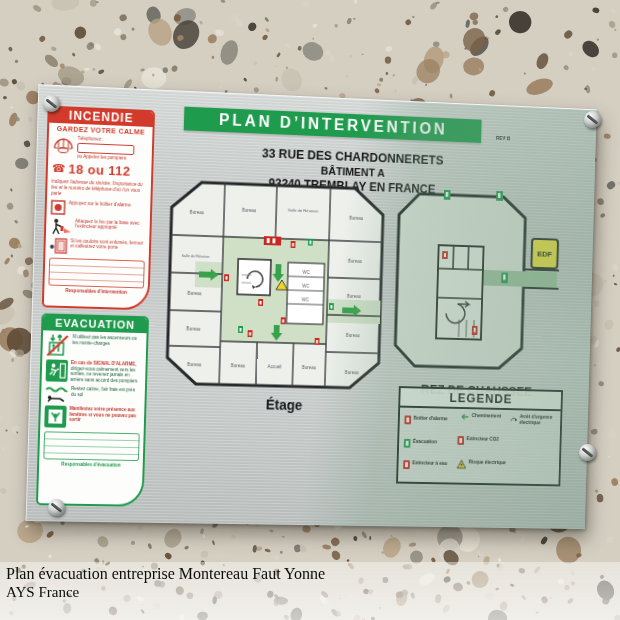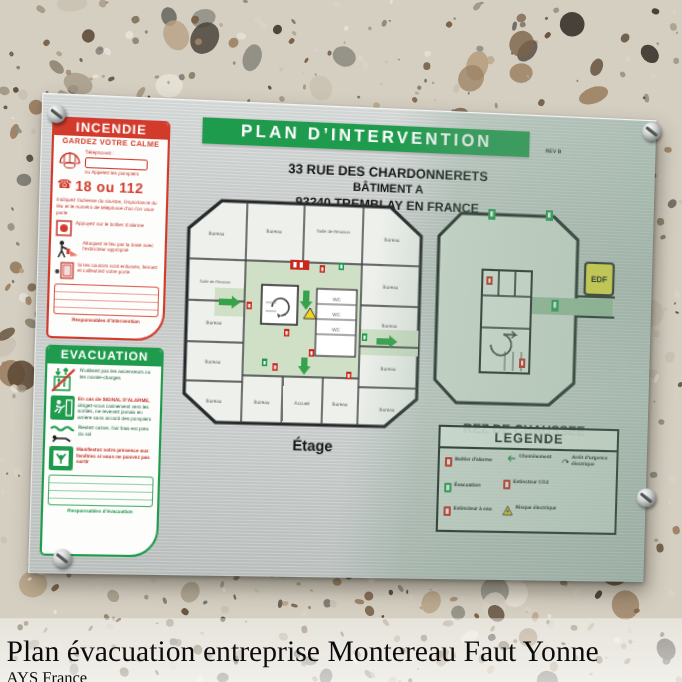--- a/index.html
+++ b/index.html
@@ -71,21 +71,21 @@
   .screw{position:absolute;width:17px;height:17px;border-radius:50%;z-index:12;
     background:radial-gradient(circle at 35% 30%,#ffffff,#cdd0cf 40%,#8b908f 72%,#565b5a);
     box-shadow:1px 2px 3px rgba(0,0,0,.45);}
   .screw::after{content:'';position:absolute;left:2px;top:7px;width:13px;height:3px;border-radius:2px;
     background:linear-gradient(#6a6e6d,#393d3c);transform:rotate(38deg);}
 
   
   .caption-strip{position:absolute;left:0;right:0;bottom:0;height:58px;z-index:20;
     background:linear-gradient(rgba(252,252,250,.45),rgba(252,252,250,.72));
     font-family:"Liberation Serif",serif;color:#0c0c0c;padding:3px 6px;box-sizing:border-box;}
-  .cap1{font-size:27px;margin-top:12px;}
+  .cap1{font-size:16px;}
   .cap2{font-size:15px;margin-top:1px;}
 </style>
 </head>
 <body>
 
 <div class="scene">
   <svg id="terrazzo" width="620" height="620">
       <rect width="620" height="620" fill="#d5cfc2"></rect>
       <ellipse cx="132.9" cy="543.0" rx="2.2" ry="2.0" fill="#8f8d83" opacity="0.82" transform="rotate(96 133 543)"></ellipse>
       <ellipse cx="244.9" cy="79.6" rx="2.0" ry="1.4" fill="#5d4a35" opacity="0.92" transform="rotate(48 245 80)"></ellipse>

